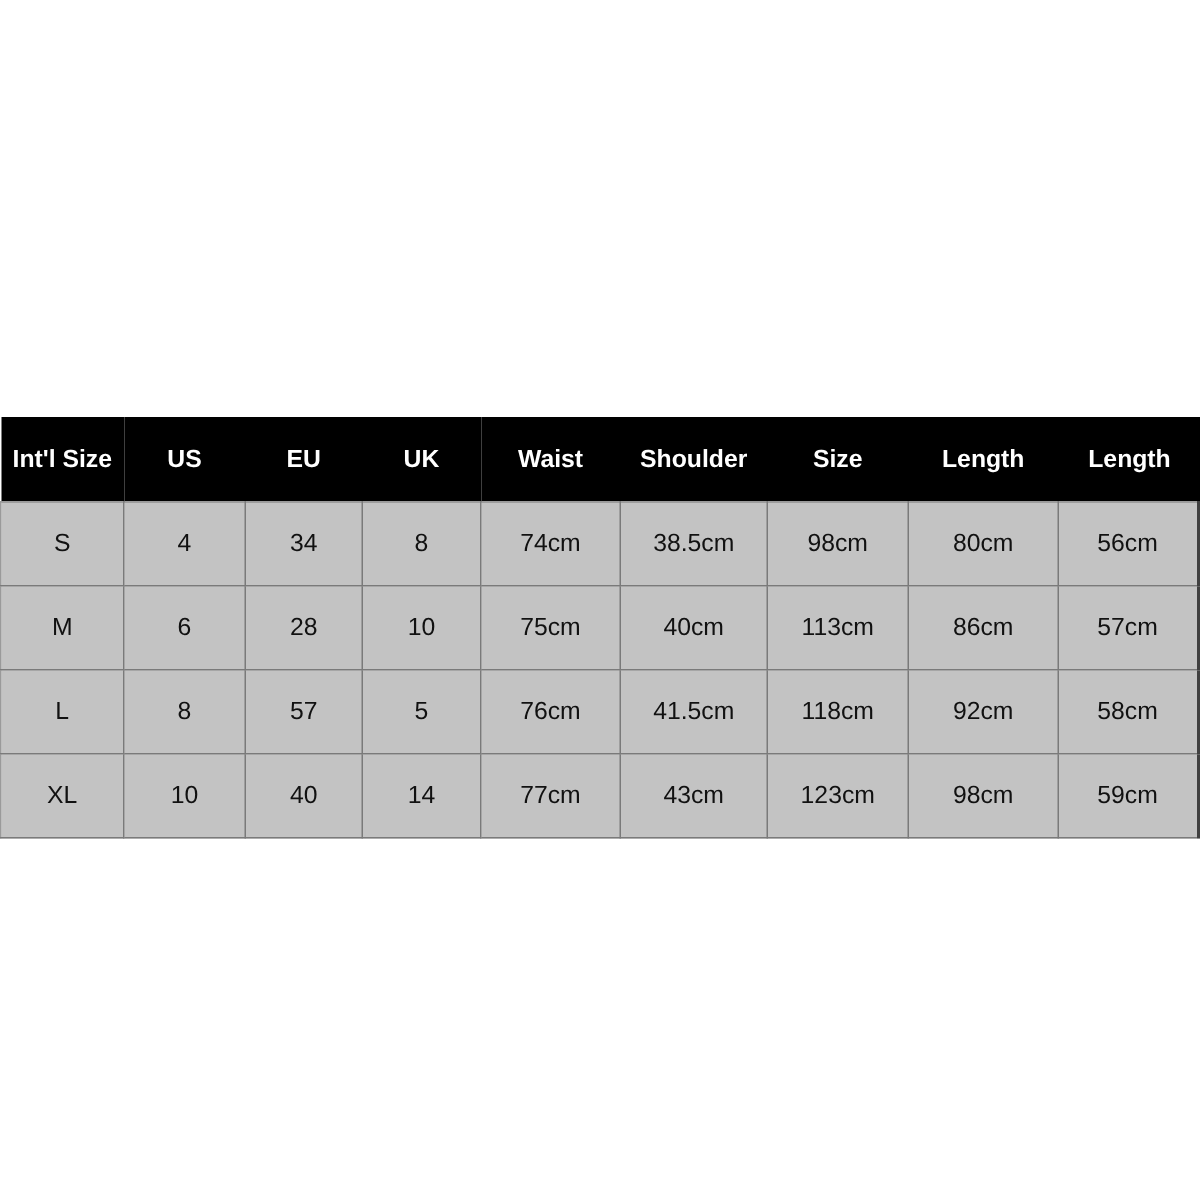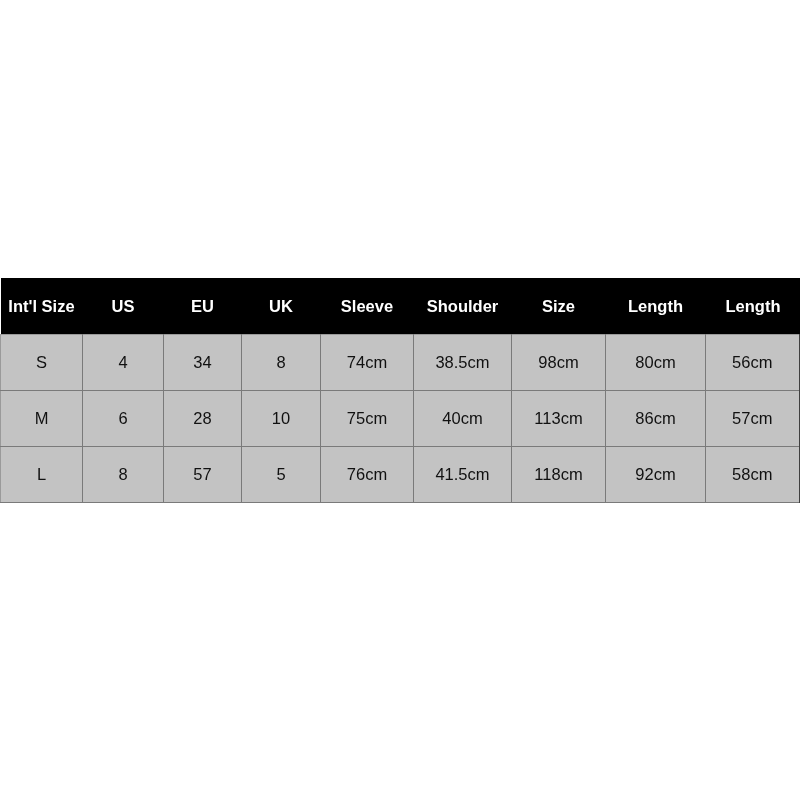--- a/index.html
+++ b/index.html
@@ -43,21 +43,21 @@
     font-size: 16.5px;
     font-weight: normal;
     height: 55px;
     padding: 0;
     text-align: center;
     vertical-align: middle;
     border: 1px solid #7a7a7a;
     white-space: nowrap;
   }
   table.size-chart tbody tr td:first-child { border-left: 1px solid #9a9a9a; }
-  table.size-chart tbody tr td:last-child  { border-right: 4px solid #404040; }
+  table.size-chart tbody tr td:last-child  { border-right: 6px solid #404040; }
   table.size-chart tbody tr:first-child td { border-top: 1px solid #9a9a9a; }
 
   
   col.c0 { width: 82px;  }
   col.c1 { width: 81px;  }
   col.c2 { width: 78px;  }
   col.c3 { width: 79px;  }
   col.c4 { width: 93px;  }
   col.c5 { width: 98px;  }
   col.c6 { width: 94px;  }
@@ -79,21 +79,21 @@
         <col class="c6">
         <col class="c7">
         <col class="c8">
     </colgroup>
     <thead>
       <tr>
         <th>Int'l Size</th>
         <th>US</th>
         <th>EU</th>
         <th>UK</th>
-        <th>Sleeve</th>
+        <th>Waist</th>
         <th>Shoulder</th>
         <th>Size</th>
         <th>Length</th>
         <th>Length</th>
       </tr>
     </thead>
     <tbody>
       <tr>
         <td>S</td>
         <td>4</td>
@@ -120,15 +120,26 @@
         <td>L</td>
         <td>8</td>
         <td>57</td>
         <td>5</td>
         <td>76cm</td>
         <td>41.5cm</td>
         <td>118cm</td>
         <td>92cm</td>
         <td>58cm</td>
       </tr>
+      <tr>
+        <td>XL</td>
+        <td>10</td>
+        <td>40</td>
+        <td>14</td>
+        <td>77cm</td>
+        <td>43cm</td>
+        <td>123cm</td>
+        <td>98cm</td>
+        <td>59cm</td>
+      </tr>
     </tbody>
   </table>
 </div>
 
 </body></html>

